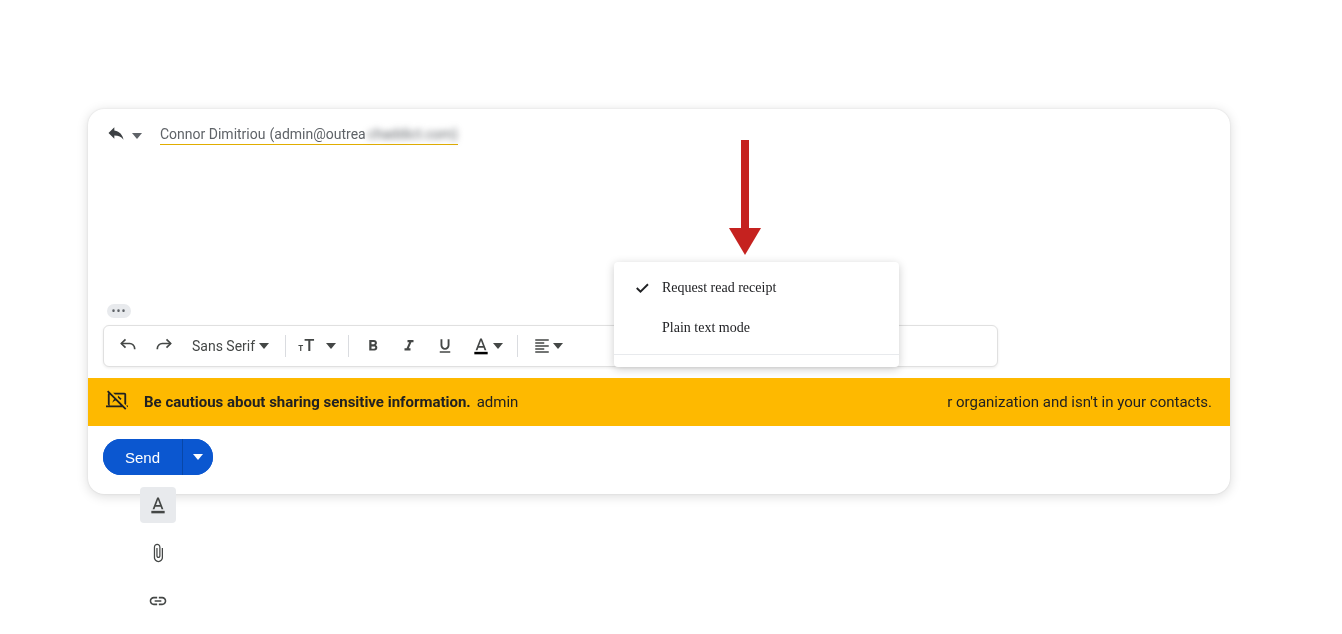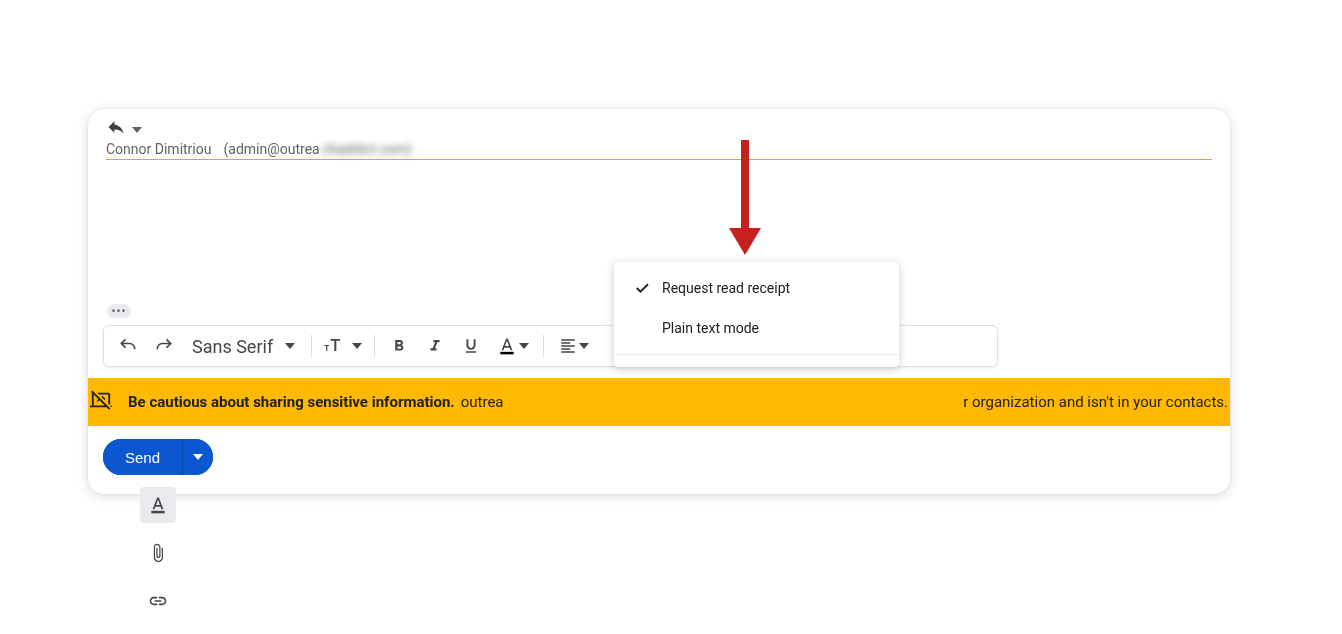--- a/index.html
+++ b/index.html
@@ -19,23 +19,23 @@
       left: 88px;
       top: 109px;
       width: 1142px;
       height: 385px;
       background: #fff;
       border-radius: 16px;
       box-shadow: 0 2px 12px rgba(0,0,0,0.15), 0 0 2px rgba(0,0,0,0.1);
     }
     .recipient-row {
       display: flex;
+      align-items: center;
       padding: 8px 18px;
       height: 52px;
-      flex-direction: column;
     }
     .reply-icon-wrap {
       display: flex;
       align-items: center;
       margin-right: 18px;
     }
     .reply-arrow {
       color: #3c4043;
       cursor: pointer;
     }
@@ -99,40 +99,40 @@
       cursor: pointer;
       color: #444746;
       border-radius: 4px;
     }
     .font-select {
       display: flex;
       align-items: center;
       padding: 0 8px;
       height: 32px;
       cursor: pointer;
-      font-size: 18px;
+      font-size: 14px;
       color: #444746;
-      gap: 12px;
+      gap: 4px;
     }
     .fmt-separator {
       width: 1px;
       height: 22px;
       background: #dadce0;
       margin: 0 4px;
     }
     .warning-banner {
       position: absolute;
       left: 0;
       top: 269px;
       width: 100%;
       height: 48px;
       background: #feb900;
       display: flex;
       align-items: center;
-      padding: 0 2px;
+      padding: 0 18px;
       gap: 16px;
     }
     .warning-icon {
       color: #212121;
     }
     .warning-text {
       font-size: 15px;
       color: #212121;
       display: flex;
       gap: 6px;
@@ -220,20 +220,21 @@
       z-index: 100;
     }
     .menu-item {
       display: flex;
       align-items: center;
       height: 40px;
       padding: 0 16px;
       cursor: pointer;
       font-size: 14px;
       color: #202124;
+      font-family: Liberation Serif, serif;
     }
     .menu-check {
       width: 40px;
       display: flex;
       align-items: center;
       justify-content: center;
       margin-left: -8px;
     }
     .menu-item.no-check {
       padding-left: 48px;
@@ -264,21 +265,21 @@
           </svg>
       </span>
       <span class="dropdown-tri">
         <svg width="10" height="10" viewBox="0 0 10 10" fill="currentColor">
             <path d="M0 2 L10 2 L5 8 Z"></path>
           </svg>
       </span>
     </div>
     <div class="recipient-chip">
       <span>Connor Dimitriou</span>
-      <span style="margin-left:12px">(admin@outrea</span>
+      <span style="margin-left:4px">(admin@outrea</span>
       <span class="blurred-part">chaddict.com)</span>
     </div>
   </div>
 
   <div class="trimmed-content">
     <span class="trimmed-dots">•••</span>
   </div>
 
   <div class="formatting-toolbar">
     <div class="fmt-btn">
@@ -346,24 +347,24 @@
   </div>
 
   <div class="warning-banner">
     <span class="warning-icon">
       <svg width="22" height="22" viewBox="0 0 24 24" fill="currentColor">
           <path d="M21.79 18l2 2H24v-2h-2.21zM1.11 2.98l1.55 1.56c-.41.37-.66.89-.66 1.46V16c0 1.1.9 2 2 2H0v2h18.13l2.71 2.71 1.41-1.41L2.52 1.57 1.11 2.98zM4 6.02h.13l4.95 4.93C7.94 12.07 7.31 13.52 7 15c.96-1.29 2.13-2.08 3.67-2.46l5.1 5.1V18H4V6.02zM20 6.02v10.19l1.3 1.3c.42-.37.7-.89.7-1.48v-10c0-1.11-.9-2-2-2H7.8l2 2H20zm-7.07 3.13l2.79 2.78 1.28-1.2L13 7v2.13l-.07.02z"></path>
         </svg>
     </span>
     <div class="warning-text">
       <span class="warning-bold">Be cautious about sharing sensitive information.</span>
-      <span>outrea</span>
-    </div>
-  </div>
-  <div style="position:absolute;left:16px;top:269px;width:100%;height:48px;display:flex;align-items:center;justify-content:flex-end;padding-right:18px;pointer-events:none">
+      <span>admin</span>
+    </div>
+  </div>
+  <div style="position:absolute;left:0;top:269px;width:100%;height:48px;display:flex;align-items:center;justify-content:flex-end;padding-right:18px;pointer-events:none">
     <span style="font-size:15px;color:#212121">r organization and isn't in your contacts.</span>
   </div>
 
   <div class="bottom-toolbar">
     <div class="send-button-group">
       <button class="send-button">Send</button>
       <div class="send-divider"></div>
       <div class="send-dropdown">
         <svg width="10" height="10" viewBox="0 0 10 10" fill="currentColor">
             <path d="M0 2 L10 2 L5 8 Z"></path>

